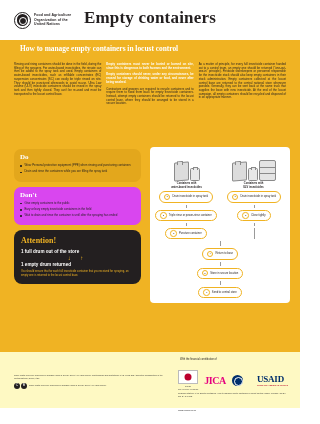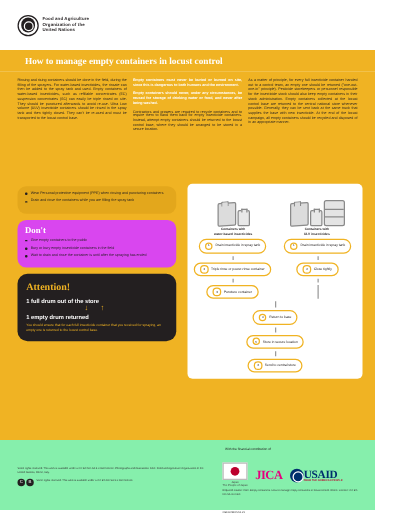--- a/index.html
+++ b/index.html
@@ -79,29 +79,29 @@
   .node{display:flex;align-items:center;gap:2px;border:.6px solid #f0b323;border-radius:6px;
     background:#fff;padding:1.4px 4px;font-size:2.7px;line-height:3.2px;white-space:nowrap;}
   .num{width:4.5px;height:4.5px;border-radius:50%;border:.5px solid #f0b323;color:#231f20;
     font-size:2.4px;display:flex;align-items:center;justify-content:center;flex:0 0 auto;}
   .frow{display:flex;justify-content:space-between;margin-top:2px;}
   .fcell{width:66px;display:flex;justify-content:center;}
   .vline{width:.6px;background:#9a9a9a;margin:0 auto;}
   .centered{display:flex;justify-content:center;margin-top:2px;}
 
   
-  .footer{position:absolute;left:0;top:352px;width:300px;height:56px;background:#86efac;}
+  .footer{position:absolute;left:0;top:352px;width:300px;height:56px;background:#fef9c3;}
   .fin-note{position:absolute;left:180px;top:6px;font-size:2.6px;color:#231f20;}
   .logos{position:absolute;left:178px;top:18px;display:flex;align-items:center;gap:6px;}
   .jp-flag{width:18px;height:12px;background:#fff;border:.5px solid #bbb;position:relative;}
   .jp-flag:after{content:"";position:absolute;left:50%;top:50%;transform:translate(-50%,-50%);
     width:7px;height:7px;border-radius:50%;background:#bc002d;}
   .jp-cap{font-size:2.2px;text-align:center;color:#444;margin-top:1px;}
   .jica{font-family:"Liberation Serif",serif;font-weight:bold;font-size:10px;color:#e5007f;letter-spacing:-.4px;}
-  .usaid-w{display:flex;align-items:center;gap:0;}
+  .usaid-w{display:flex;align-items:center;gap:14px;}
   .usaid-seal{width:11px;height:11px;border-radius:50%;background:#002f6c;position:relative;}
   .usaid-seal:after{content:"";position:absolute;left:2px;top:2px;width:7px;height:7px;
     border-radius:50%;border:1px solid #fff;}
   .usaid-t{font-family:"Liberation Serif",serif;font-weight:bold;font-size:9px;color:#002f6c;letter-spacing:-.2px;}
   .usaid-sub{font-size:1.9px;color:#ba0c2f;font-weight:bold;letter-spacing:.1px;}
 
   .credits{position:absolute;left:14px;top:22px;width:150px;font-size:2.1px;line-height:2.9px;color:#333;}
   .cc{display:flex;align-items:center;gap:2px;margin-top:3px;}
   .cc-badge{display:flex;gap:1px;}
   .cc-c{width:6px;height:6px;border-radius:50%;background:#231f20;color:#fff;font-size:3.5px;
@@ -117,20 +117,21 @@
 
   <div class="header">
     <div class="fao-logo">
       <div class="fao-mark"></div>
       <div class="fao-text">
         <div>Food and Agriculture</div>
         <div>Organization of the</div>
         <div>United Nations</div>
       </div>
     </div>
+    <div class="doc-title">Empty containers</div>
   </div>
 
   <div class="banner">
     <div class="banner-text">How to manage empty containers in locust control</div>
   </div>
 
   <div class="body-wrap">
 
     <div class="cols">
       <div class="col">
@@ -142,20 +143,21 @@
         <p>Contractors and growers are required to recycle containers and to require them to hand them back for empty insecticide containers. Instead, attempt empty containers should be returned to the locust control base, where they should be arranged to be stored in a secure location.</p>
       </div>
       <div class="col">
         <p>As a matter of principle, for every full insecticide container handed out to a control team, an empty one should be returned ("one-out-one-in" principle). Pesticide storekeepers or personnel responsible for the insecticide stock should also keep empty containers in their stock administration. Empty containers collected at the locust control base are returned to the central national store whenever possible. Generally, they can be sent back at the same truck that supplies the base with new insecticide. At the end of the locust campaign, all empty containers should be recycled and disposed of in an appropriate manner.</p>
       </div>
     </div>
 
     <div class="leftcol">
 
       <div class="box do">
+        <h3>Do</h3>
         <ul>
           <li>Wear Personal protective equipment (PPE) when rinsing and puncturing containers</li>
           <li>Drain and rinse the containers while you are filling the spray tank</li>
         </ul>
       </div>
 
       <div class="box dont">
         <h3>Don't</h3>
         <ul>
           <li>Give empty containers to the public</li>

